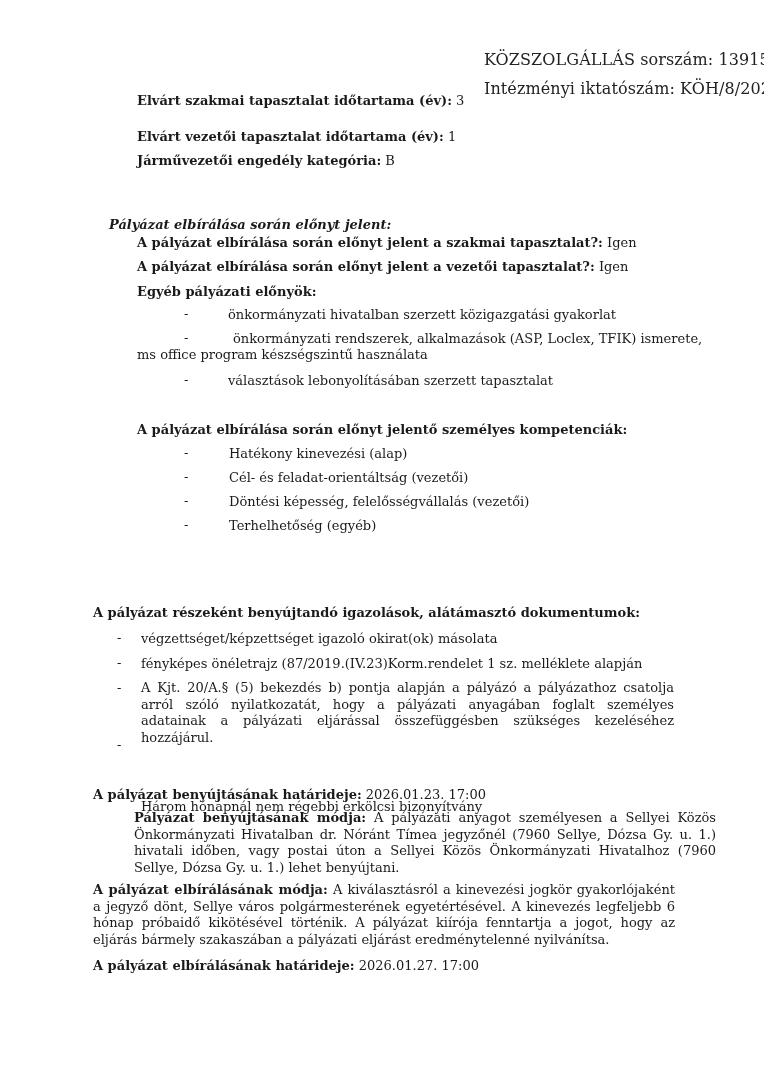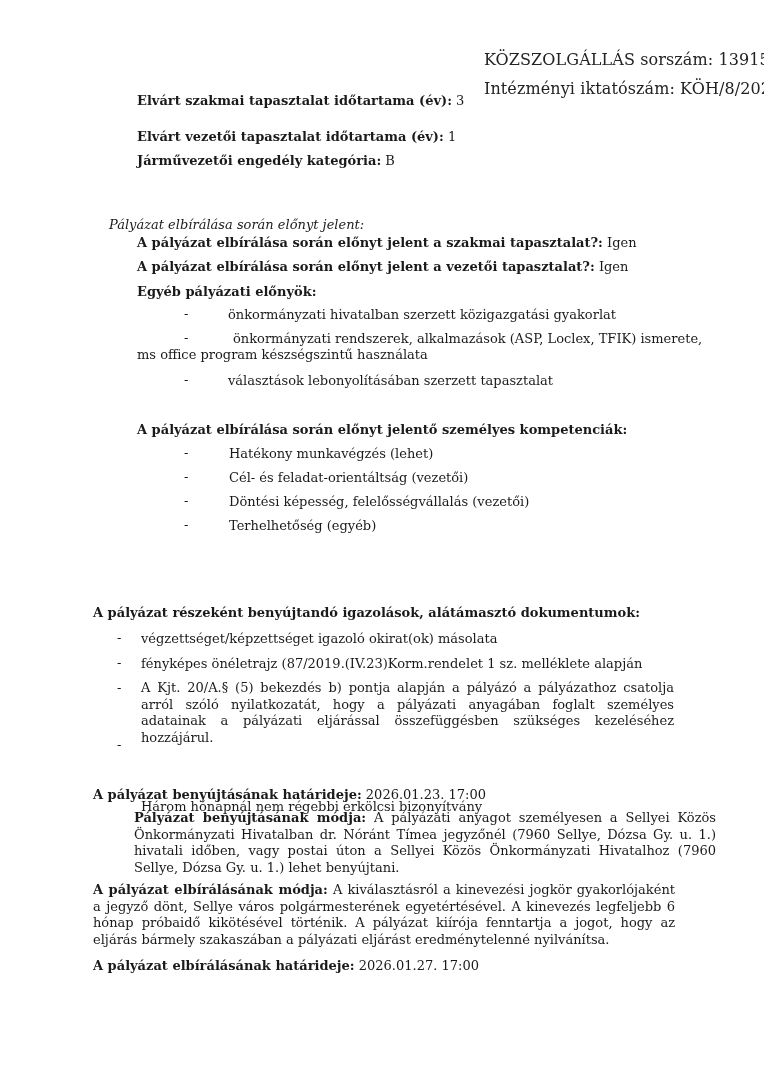--- a/index.html
+++ b/index.html
@@ -5,21 +5,21 @@
     html, body { margin:0; padding:0; background:#ffffff; }
     body {
       width:764px; height:1080px; position:relative; overflow:hidden;
       font-family:"DejaVu Serif","Liberation Serif",serif;
       color:#1a1a1a;
     }
     .abs { position:absolute; white-space:nowrap; }
     .hdr { font-size:16px; letter-spacing:0.1px; color:#222; }
     .t { font-size:13px; line-height:17px; }
     .b { font-weight:bold; }
-    .bi { font-weight:normal; font-style:italic; }
+    .bi { font-weight:bold; font-style:italic; }
     .dash { position:absolute; font-size:13px; }
     .para {
       position:absolute; font-size:13px; line-height:16.5px; white-space:normal;
       text-align:justify;
     }
   </style>
 </head>
 <body>
 
 <div class="abs hdr" style="left:484px; top:50px;">KÖZSZOLGÁLLÁS sorszám: 139153</div>
@@ -50,21 +50,21 @@
 <span class="dash" style="left:184px; top:330px;">-</span>
 <div class="abs t" style="left:233px; top:330px; width:440px; text-align:justify; text-align-last:justify;">önkormányzati rendszerek, alkalmazások (ASP, Loclex, TFIK) ismerete,</div>
 <div class="abs t" style="left:137px; top:346px;">ms office program készségszintű használata</div>
 
 <span class="dash" style="left:184px; top:372px;">-</span>
 <div class="abs t" style="left:228px; top:372px;text-align:right;">választások lebonyolításában szerzett tapasztalat</div>
 
 <div class="abs t b" style="left:137px; top:421px;">A pályázat elbírálása során előnyt jelentő személyes kompetenciák:</div>
 
 <span class="dash" style="left:184px; top:445px;">-</span>
-<div class="abs t" style="left:229px; top:445px;">Hatékony munkavégzés (lehet)</div>
+<div class="abs t" style="left:229px; top:445px;">Hatékony kinevezési (alap)</div>
 <span class="dash" style="left:184px; top:469px;">-</span>
 <div class="abs t" style="left:229px; top:469px;">Cél- és feladat-orientáltság (vezetői)</div>
 <span class="dash" style="left:184px; top:493px;">-</span>
 <div class="abs t" style="left:229px; top:493px;">Döntési képesség, felelősségvállalás (vezetői)</div>
 <span class="dash" style="left:184px; top:517px;">-</span>
 <div class="abs t" style="left:229px; top:517px;">Terhelhetőség (egyéb)</div>
 
 <div class="abs t b" style="left:93px; top:604px;">A pályázat részeként benyújtandó igazolások, alátámasztó dokumentumok:</div>
 
 <span class="dash" style="left:117px; top:630px;">-</span>

